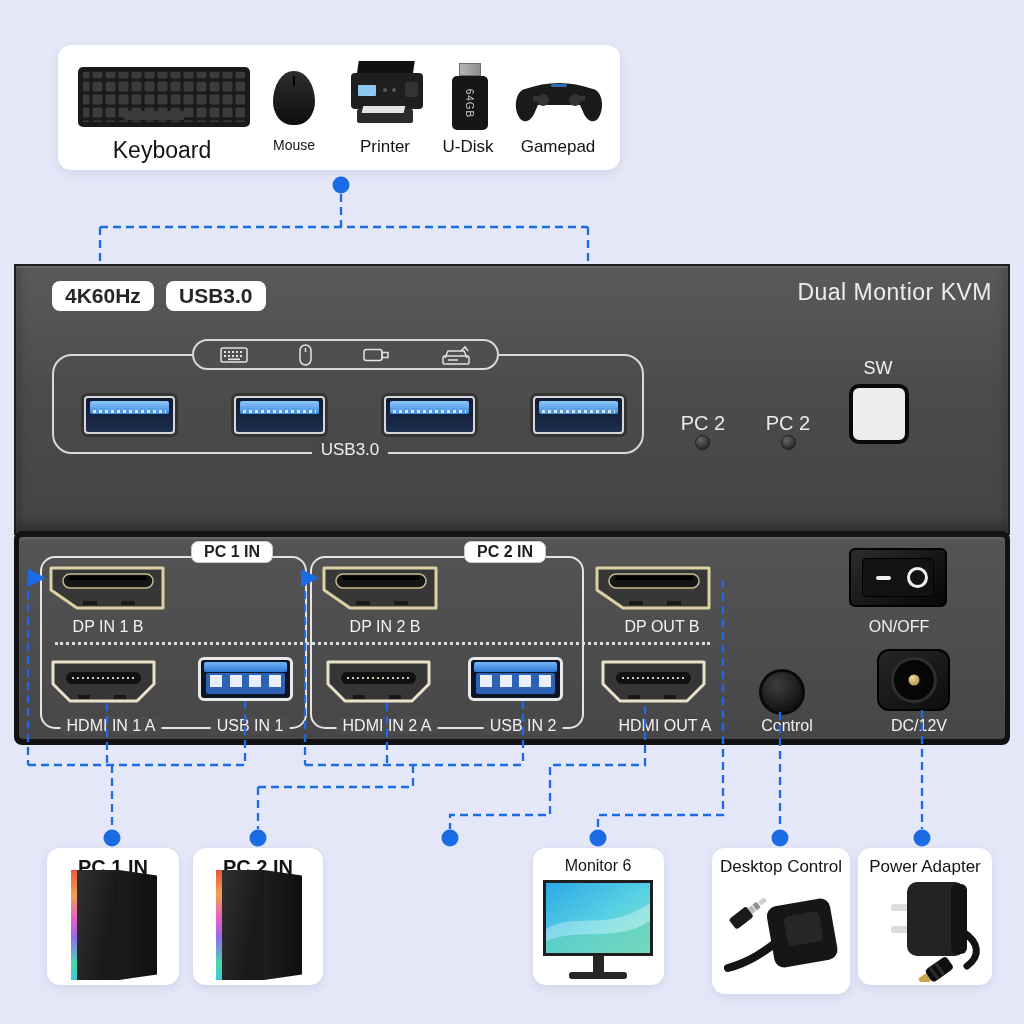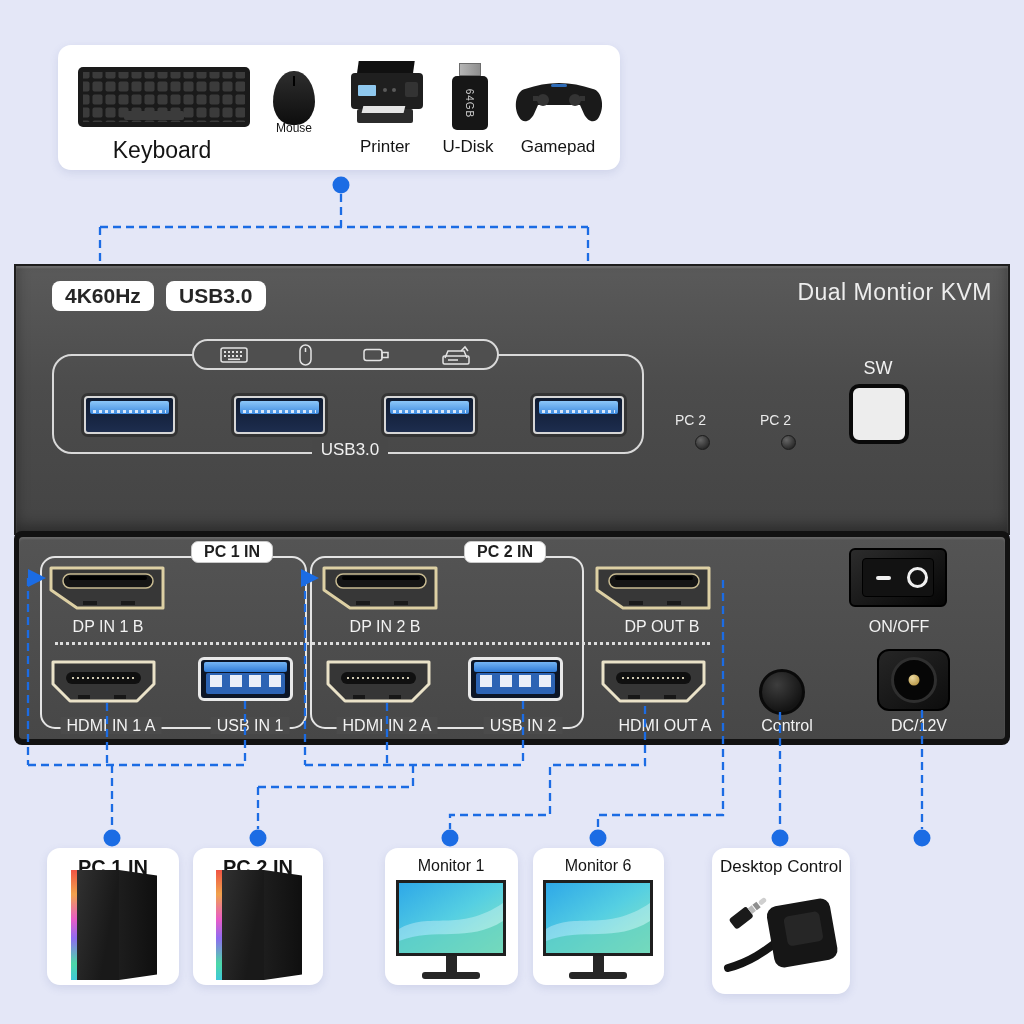--- a/index.html
+++ b/index.html
@@ -16,21 +16,21 @@
   .fbadge{position:absolute;background:#fff;border-radius:8px;font-weight:bold;font-size:21px;color:#262626;padding:2px 13px;line-height:26px}
   .ftitle{position:absolute;right:16px;top:13px;color:#ededed;font-size:23px;letter-spacing:.5px}
   .bracket{position:absolute;border:2px solid #d9d9d9;border-radius:20px}
   .pill{position:absolute;background:#4f4f4f;border:2px solid #d9d9d9;border-radius:18px;display:flex;align-items:center;justify-content:space-between;padding:0 26px;box-sizing:border-box}
   .pill svg{display:block}
   .usbgrouplabel{position:absolute;text-align:center;color:#f0f0f0;font-size:17px}
   .usbgrouplabel span{background:#484848;padding:0 9px}
   .fusb{position:absolute;width:91px;height:38px;border:2.5px solid #d6d6d6;border-radius:4px;background:linear-gradient(180deg,#0e1a30,#1d2d4e);box-sizing:border-box;box-shadow:0 0 0 3px rgba(0,0,0,.30)}
   .fusb .tongue{position:absolute;top:3px;left:4px;right:4px;height:13px;background:linear-gradient(180deg,#8cc6f8,#3f8ce0);border-radius:2px}
   .fusb .pins{position:absolute;left:3px;right:3px;bottom:1px;height:3px;background:repeating-linear-gradient(90deg,#d8e6f8 0 3px,transparent 3px 6px)}
-  .ind{position:absolute;color:#eaeaea;font-size:14px;width:56px}
+  .ind{position:absolute;color:#eaeaea;font-size:20px;text-align:center;width:56px}
   .led{position:absolute;width:13px;height:13px;border-radius:50%;border:1px solid #1c1c1c;background:radial-gradient(circle at 35% 30%,#666,#2a2a2a 75%)}
   .swlabel{position:absolute;color:#f0f0f0;font-size:18px;width:60px;text-align:center}
   .swbtn{position:absolute;width:60px;height:60px;background:#ededed;border:4px solid #0a0a0a;border-radius:10px;box-sizing:border-box}
   
   .rpanel{position:absolute;left:14px;top:531px;width:996px;height:214px;background:#121212;border-radius:8px;box-sizing:border-box}
   .rpanel .inner{position:absolute;left:5px;right:5px;top:6px;bottom:6px;background:linear-gradient(180deg,#545454,#474747);border-radius:4px;box-shadow:inset 0 2px 2px rgba(255,255,255,.12)}
   .group{position:absolute;border:2px solid #e4e4e4;border-radius:15px}
   .gbadge{position:absolute;transform:translateX(-50%);background:#fff;border:1px solid #c9c9c9;border-radius:7px;font-weight:bold;font-size:16px;color:#1e1e1e;padding:1px 12px;white-space:nowrap}
   .dotline{position:absolute;border-top:3px dotted #dcdcdc}
   .rlabel{position:absolute;transform:translateX(-50%);color:#f2f2f2;font-size:16px;white-space:nowrap}
@@ -99,21 +99,21 @@
     </div>
     <svg class="abs" style="left:455px;top:26px" width="92" height="58" viewBox="0 0 92 58">
       <path d="M12 18 C3 20 0 36 6 46 C10 53 17 51 21 43 L25 34 H67 L71 43 C75 51 82 53 86 46 C92 36 89 20 80 18 C68 14 58 12 46 12 C34 12 24 14 12 18 Z" fill="#1a1a1a"></path>
       <rect x="38" y="13" width="16" height="3" rx="1.5" fill="#2e6cb8"></rect>
       <circle cx="30" cy="29" r="6" fill="#343434"></circle>
         <circle cx="62" cy="29" r="6" fill="#343434"></circle>
       <rect x="20" y="25" width="5" height="5" fill="#343434"></rect>
         <rect x="67" y="25" width="5" height="5" fill="#343434"></rect>
     </svg>
     <div class="clabel" style="left:104px;top:92px;font-size:23px">Keyboard</div>
-    <div class="clabel" style="left:236px;top:76px;font-size:12px">Mouse</div>
+    <div class="clabel" style="left:236px;top:92px;font-size:14px">Mouse</div>
     <div class="clabel" style="left:327px;top:92px;font-size:17px">Printer</div>
     <div class="clabel" style="left:410px;top:92px;font-size:17px">U-Disk</div>
     <div class="clabel" style="left:500px;top:92px;font-size:17px">Gamepad</div>
   </div>
 
   <div class="panel">
     <div class="fbadge" style="left:36px;top:15px">4K60Hz</div>
     <div class="fbadge" style="left:150px;top:15px">USB3.0</div>
     <div class="ftitle">Dual Montior KVM</div>
 
@@ -289,39 +289,20 @@
       </div>
   </div>
   <div class="card" style="left:193px;top:848px;width:130px;height:137px">
     <div class="clabel" style="left:65px;top:8px;font-size:20px;font-weight:bold">PC 2 IN</div>
     <div class="tower" style="left:23px;top:22px">
         <div class="rgb"></div>
         <div class="face"></div>
         <div class="side"></div>
       </div>
   </div>
-  <div class="card" style="left:385px;top:848px;width:133px;height:137px">
-    <div class="clabel" style="left:66px;top:9px;font-size:16px">Monitor 1</div>
-    <div class="monitor" style="left:11px;top:32px">
-      <div class="mscreen"><svg width="104" height="70" viewBox="0 0 104 70">
-            <defs>
-              <linearGradient id="scr1" x1="0" y1="0" x2="1" y2="1">
-                <stop offset="0" stop-color="#2ea8e8"></stop>
-                <stop offset=".5" stop-color="#55cfe2"></stop>
-                <stop offset="1" stop-color="#8fe8c0"></stop>
-              </linearGradient>
-            </defs>
-            <rect width="104" height="70" fill="url(#scr1)"></rect>
-            <path d="M0 46 C30 28 60 50 104 20 L104 70 L0 70 Z" fill="rgba(255,255,255,.32)"></path>
-            <path d="M0 58 C36 44 70 60 104 38 L104 70 L0 70 Z" fill="rgba(40,190,160,.45)"></path>
-          </svg></div>
-      <div class="mneck"></div>
-        <div class="mbase"></div>
-    </div>
-  </div>
   <div class="card" style="left:533px;top:848px;width:131px;height:137px">
     <div class="clabel" style="left:65px;top:9px;font-size:16px">Monitor 6</div>
     <div class="monitor" style="left:10px;top:32px">
       <div class="mscreen"><svg width="104" height="70" viewBox="0 0 104 70">
             <defs>
               <linearGradient id="scr2" x1="0" y1="0" x2="1" y2="1">
                 <stop offset="0" stop-color="#2ea8e8"></stop>
                 <stop offset=".5" stop-color="#55cfe2"></stop>
                 <stop offset="1" stop-color="#8fe8c0"></stop>
               </linearGradient>
@@ -340,20 +321,36 @@
       <path d="M8 90 C30 84 44 74 62 60" stroke="#141414" stroke-width="8" fill="none" stroke-linecap="round"></path>
       <g transform="rotate(-38 28 34)">
         <rect x="8" y="28" width="22" height="13" rx="3" fill="#1a1a1a"></rect>
         <rect x="30" y="31" width="5" height="7" fill="#b9b9b9"></rect>
         <rect x="36" y="31" width="5" height="7" fill="#8e8e8e"></rect>
         <rect x="42" y="32" width="8" height="5" rx="2.5" fill="#cfcfcf"></rect>
       </g>
       <g transform="rotate(-10 82 54)">
         <rect x="50" y="24" width="64" height="62" rx="10" fill="#161616"></rect>
         <rect x="66" y="36" width="36" height="30" rx="5" fill="#262626"></rect>
+      </g>
+    </svg>
+  </div>
+  <div class="card" style="left:858px;top:848px;width:134px;height:137px">
+    <div class="clabel" style="left:67px;top:9px;font-size:17px">Power Adapter</div>
+    <svg class="abs" style="left:7px;top:28px" width="120" height="106" viewBox="0 0 120 106">
+      <rect x="26" y="28" width="18" height="7" rx="2" fill="#dcdcdc"></rect>
+      <rect x="26" y="50" width="18" height="7" rx="2" fill="#dcdcdc"></rect>
+      <rect x="42" y="6" width="58" height="74" rx="10" fill="#232323"></rect>
+      <rect x="86" y="8" width="16" height="70" rx="6" fill="#121212"></rect>
+      <path d="M98 56 C114 66 116 80 102 90" stroke="#131313" stroke-width="7" fill="none" stroke-linecap="round"></path>
+      <g transform="rotate(-35 76 94)">
+        <rect x="52" y="88" width="10" height="9" rx="2" fill="#c9a24a"></rect>
+        <rect x="62" y="85" width="26" height="15" rx="4" fill="#0e0e0e"></rect>
+        <rect x="67" y="85" width="3" height="15" fill="#2e2e2e"></rect>
+        <rect x="74" y="85" width="3" height="15" fill="#2e2e2e"></rect>
       </g>
     </svg>
   </div>
 
   <svg class="abs" style="left:0;top:0;pointer-events:none" width="1024" height="1024" viewBox="0 0 1024 1024">
     <g stroke="#1b6ce4" stroke-width="2.3" fill="none" stroke-dasharray="8 5">
       <path d="M341 194 V227"></path>
       <path d="M100 227 H588 M100 227 V262 M588 227 V262"></path>
       <path d="M28 578 V765 M107 703 V765 M245 701 V765 M28 765 H247 M112 765 V829"></path>
       <path d="M305 578 V765 M387 703 V765 M523 701 V765 M305 765 H523 M413 765 V787 M258 787 H413 M258 787 V829"></path>

